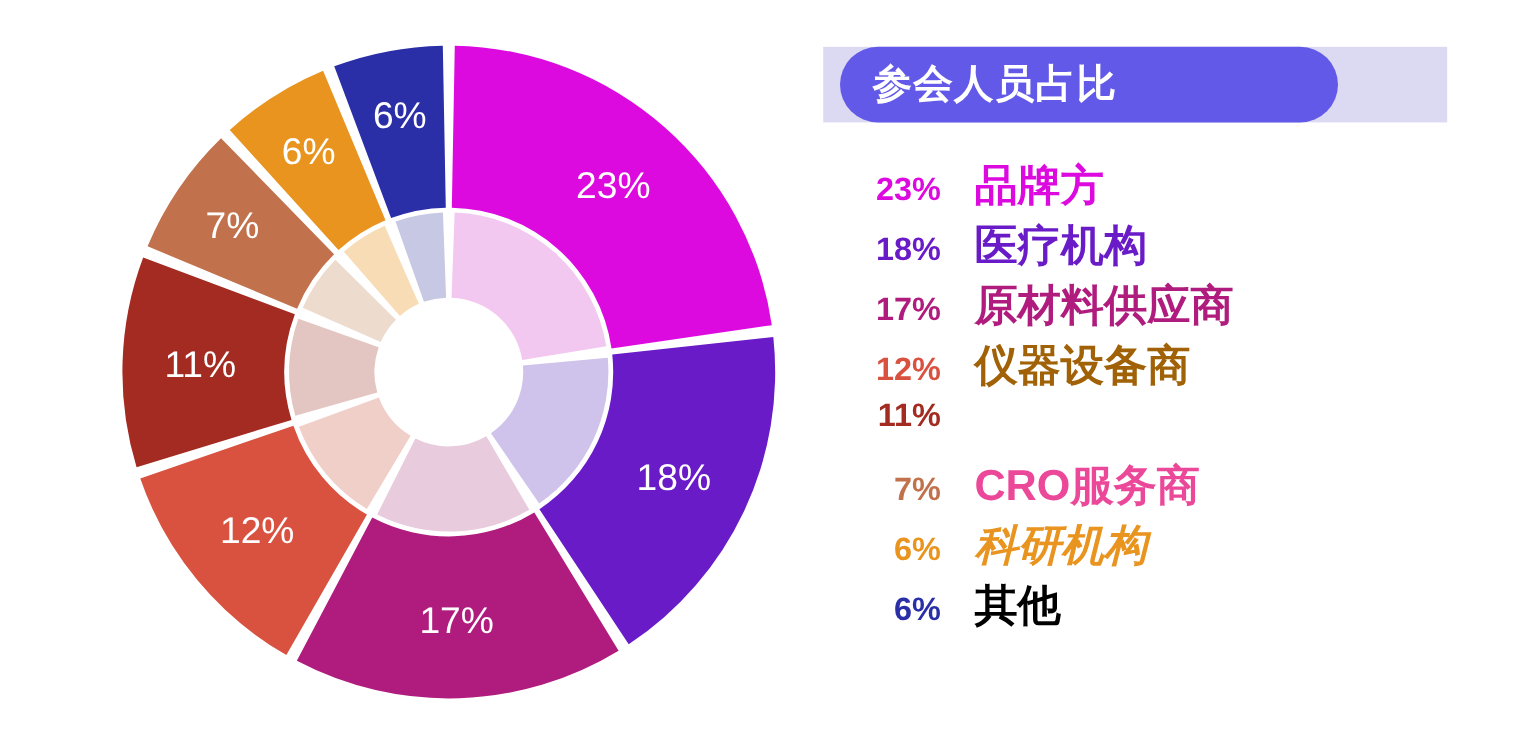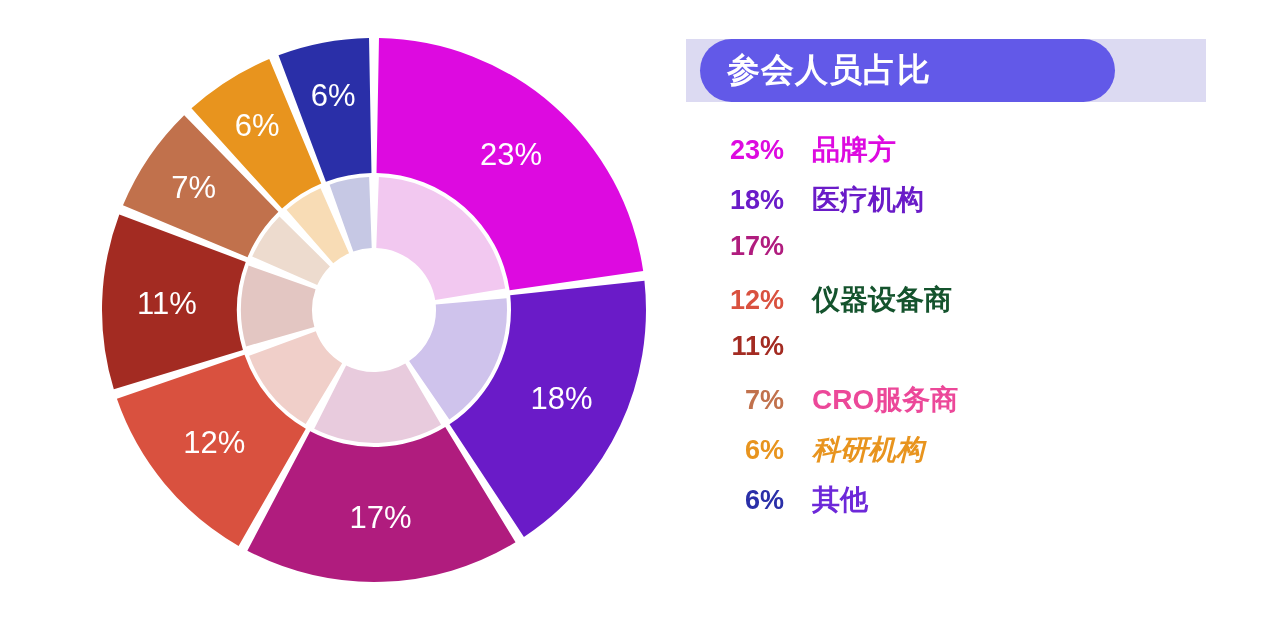--- a/index.html
+++ b/index.html
@@ -69,21 +69,21 @@
   }
   .legend-pct{
     width:112px;
     text-align:right;
     font-size:27px;
     font-weight:bold;
     white-space:nowrap;
   }
   .legend-label{
     margin-left:28px;
-    font-size:28px;
+    font-size:36px;
     font-weight:bold;
     white-space:nowrap;
   }
 </style>
 </head>
 <body>
 
 <div id="root">
 
   <div id="chart-area">
@@ -134,36 +134,37 @@
         <div class="legend-row">
           <span class="legend-pct" style="color: rgb(221, 10, 224);">23%</span>
           <span class="legend-label" style="color: rgb(221, 10, 224);">品牌方</span>
         </div>
         <div class="legend-row">
           <span class="legend-pct" style="color: rgb(106, 27, 200);">18%</span>
           <span class="legend-label" style="color: rgb(106, 27, 200);">医疗机构</span>
         </div>
         <div class="legend-row">
           <span class="legend-pct" style="color: rgb(176, 28, 126);">17%</span>
+          <span class="legend-label" style="color: rgb(176, 28, 126);">原材料供应商</span>
         </div>
         <div class="legend-row">
           <span class="legend-pct" style="color: rgb(217, 81, 63);">12%</span>
-          <span class="legend-label" style="color: #14532d; margin-left: 28px;">仪器设备商</span>
+          <span class="legend-label" style="color: #a16207; margin-left: 28px;">仪器设备商</span>
         </div>
         <div class="legend-row">
           <span class="legend-pct" style="color: rgb(163, 43, 34);">11%</span>
         </div>
         <div class="legend-row">
           <span class="legend-pct" style="color: rgb(193, 113, 76);">7%</span>
           <span class="legend-label" style="color: #ec4899;">CRO服务商</span>
         </div>
         <div class="legend-row">
           <span class="legend-pct" style="color: rgb(232, 148, 30);">6%</span>
           <span class="legend-label" style="color: rgb(232, 148, 30); font-style: italic;">科研机构</span>
         </div>
         <div class="legend-row">
           <span class="legend-pct" style="color: rgb(42, 47, 168);">6%</span>
-          <span class="legend-label" style="color: #6d28d9;">其他</span>
+          <span class="legend-label" style="color: #000000;">其他</span>
         </div>
       </div>
 
   </div>
 </div>
 
 </body></html>

